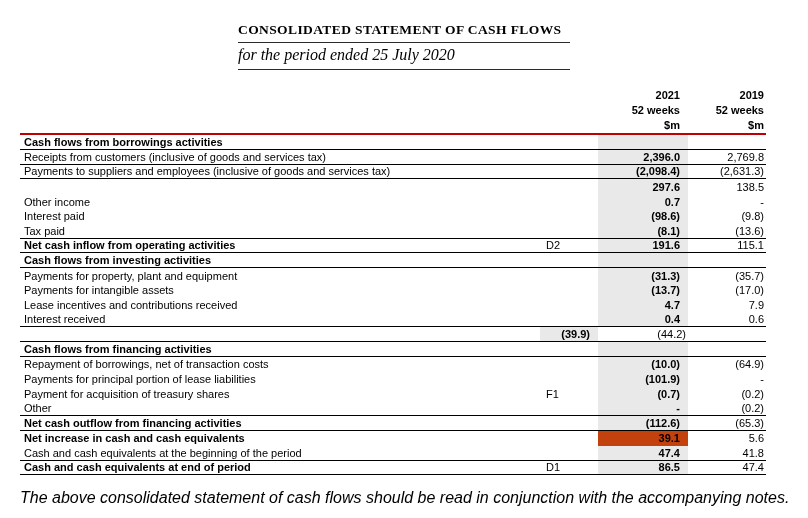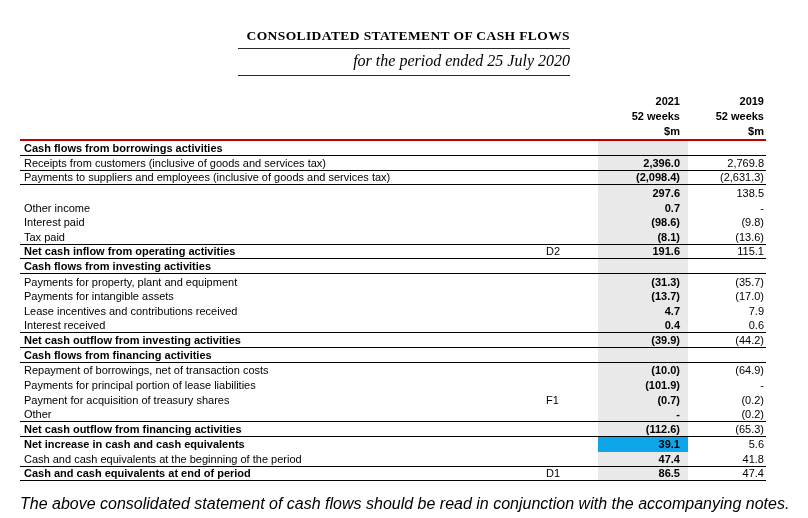--- a/index.html
+++ b/index.html
@@ -1,20 +1,20 @@
 <!DOCTYPE html>
 <html><head>
 <meta charset="utf-8">
 <style>
   * { box-sizing: border-box; margin: 0; padding: 0; }
   html, body { background: #fff; }
   body { font-family: "Liberation Sans", sans-serif; color: #000; }
   .page { width: 808px; height: 518px; background: #fff; position: relative; overflow: hidden; }
 
-  .doc-header { width: 332px; margin: 0 auto; padding-top: 28px; text-align: right; }
+  .doc-header { width: 332px; margin: 0 auto; padding-top: 22px; text-align: left; }
   .doc-title {
     font-family: "Liberation Serif", serif;
     font-size: 13.5px; font-weight: bold; letter-spacing: 0.4px;
     padding-bottom: 4px; border-bottom: 1px solid #2b2b2b;
   }
   .doc-subtitle {
     font-family: "Liberation Serif", serif; font-style: italic;
     font-size: 16px; padding: 3px 0 5px; border-bottom: 1px solid #2b2b2b;
   }
 
@@ -142,21 +142,20 @@
     <div class="cell v2020" style="background: rgb(233, 233, 233);">4.7</div>
     <div class="cell v2019">7.9</div>
   </div>
         <div class="row rule">
     <div class="cell label">Interest received</div>
     <div class="cell note"></div>
     <div class="cell v2020" style="background: rgb(233, 233, 233);">0.4</div>
     <div class="cell v2019">0.6</div>
   </div>
         <div class="row bold rule">
-    <div class="cell label">Net cash outflow from investing activities</div>
     <div class="cell note"></div>
     <div class="cell v2020" style="background: rgb(233, 233, 233);">(39.9)</div>
     <div class="cell v2019">(44.2)</div>
   </div>
         <div class="row bold rule">
     <div class="cell label">Cash flows from financing activities</div>
     <div class="cell note"></div>
     <div class="cell v2020" style="background: rgb(233, 233, 233);"></div>
     <div class="cell v2019"></div>
   </div>
@@ -186,21 +185,21 @@
   </div>
         <div class="row bold rule">
     <div class="cell label">Net cash outflow from financing activities</div>
     <div class="cell note"></div>
     <div class="cell v2020" style="background: rgb(233, 233, 233);">(112.6)</div>
     <div class="cell v2019">(65.3)</div>
   </div>
         <div class="row bold">
     <div class="cell label">Net increase in cash and cash equivalents</div>
     <div class="cell note"></div>
-    <div class="cell v2020" style="background: #0ea5e9;">39.1</div>
+    <div class="cell v2020" style="background: #c2410c;">39.1</div>
     <div class="cell v2019">5.6</div>
   </div>
         <div class="row rule">
     <div class="cell label">Cash and cash equivalents at the beginning of the period</div>
     <div class="cell note"></div>
     <div class="cell v2020" style="background: rgb(233, 233, 233);">47.4</div>
     <div class="cell v2019">41.8</div>
   </div>
         <div class="row bold rule">
     <div class="cell label">Cash and cash equivalents at end of period</div>

